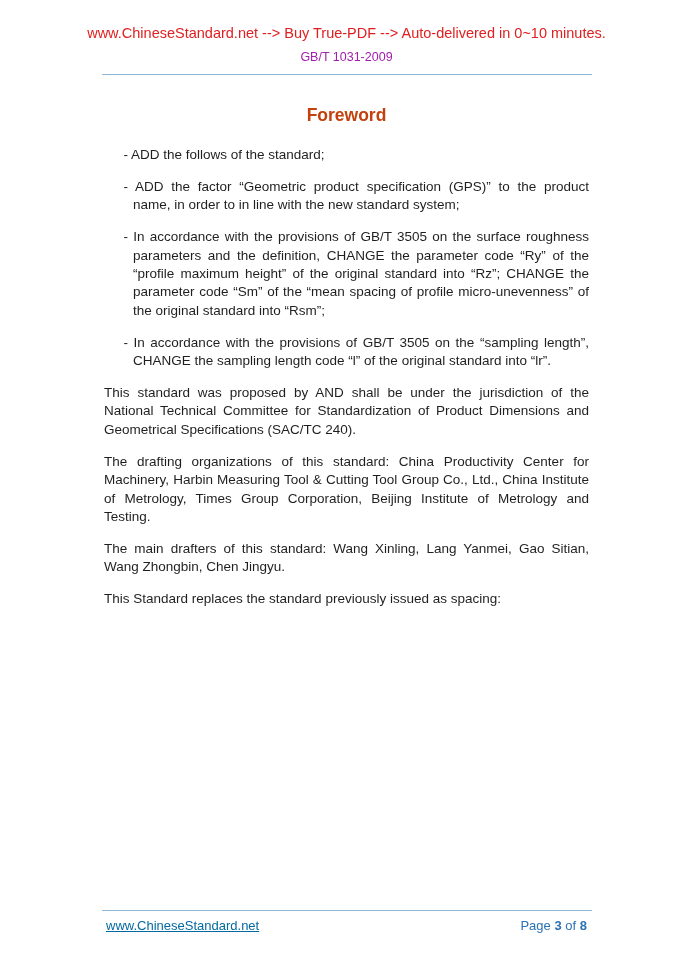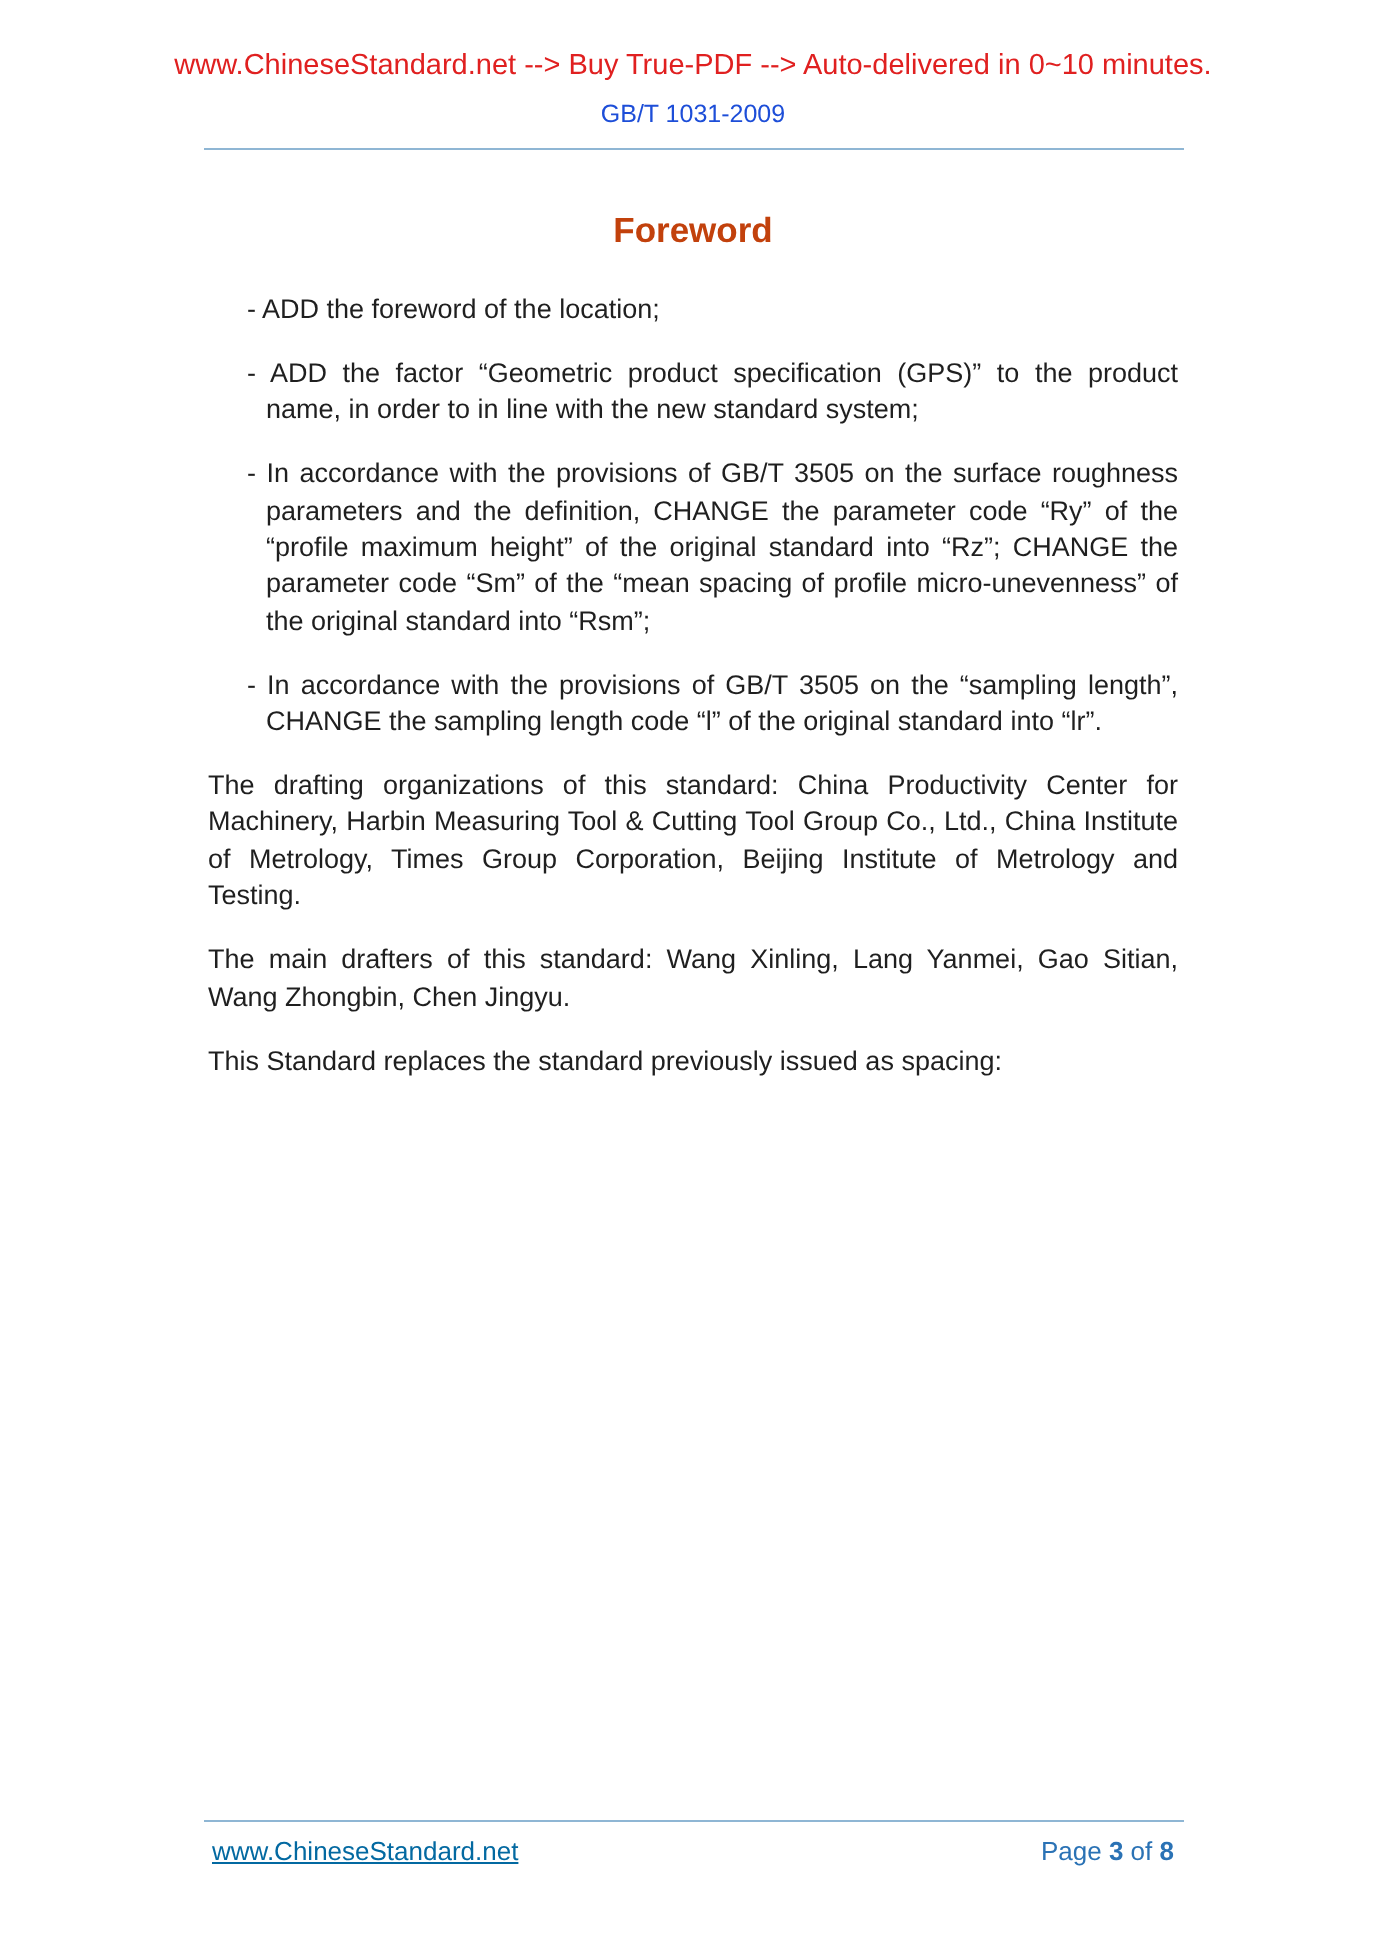--- a/index.html
+++ b/index.html
@@ -19,21 +19,21 @@
   .promo {
     margin-top: 25px;
     text-align: center;
     color: #e02020;
     font-size: 14.5px;
     line-height: 17px;
   }
   .doc-number {
     margin-top: 8px;
     text-align: center;
-    color: #1d4ed8;
+    color: #a21caf;
     font-size: 12.5px;
     line-height: 14px;
   }
   .rule {
     width: 490px;
     margin: 10px auto 0 auto;
     border: none;
     border-top: 1px solid #8fb6d4;
     height: 0;
   }
@@ -96,24 +96,25 @@
 
   <div class="header">
     <div class="promo">www.ChineseStandard.net --&gt; Buy True-PDF --&gt; Auto-delivered in 0~10 minutes.</div>
     <div class="doc-number">GB/T 1031-2009</div>
     <div class="rule"></div>
   </div>
 
   <h1 class="title">Foreword</h1>
 
   <div class="content" id="foreword-body">
-      <p class="bullet">- ADD the foreword of the location;</p>
+      <p class="bullet">- ADD the follows of the standard;</p>
       <p class="bullet">- ADD the factor “Geometric product specification (GPS)” to the product name, in order to in line with the new standard system;</p>
       <p class="bullet">- In accordance with the provisions of GB/T 3505 on the surface roughness parameters and the definition, CHANGE the parameter code “Ry” of the “profile maximum height” of the original standard into “Rz”; CHANGE the parameter code “Sm” of the “mean spacing of profile micro-unevenness” of the original standard into “Rsm”;</p>
       <p class="bullet">- In accordance with the provisions of GB/T 3505 on the “sampling length”, CHANGE the sampling length code “l” of the original standard into “lr”.</p>
+      <p class="paragraph">This standard was proposed by AND shall be under the jurisdiction of the National Technical Committee for Standardization of Product Dimensions and Geometrical Specifications (SAC/TC 240).</p>
       <p class="paragraph">The drafting organizations of this standard: China Productivity Center for Machinery, Harbin Measuring Tool &amp; Cutting Tool Group Co., Ltd., China Institute of Metrology, Times Group Corporation, Beijing Institute of Metrology and Testing.</p>
       <p class="paragraph">The main drafters of this standard: Wang Xinling, Lang Yanmei, Gao Sitian, Wang Zhongbin, Chen Jingyu.</p>
       <p class="paragraph">This Standard replaces the standard previously issued as spacing:</p>
     </div>
 
   <div class="footer">
     <div class="rule"></div>
     <div class="footer-row">
       <a class="site-link">www.ChineseStandard.net</a>
       <div class="page-num">

